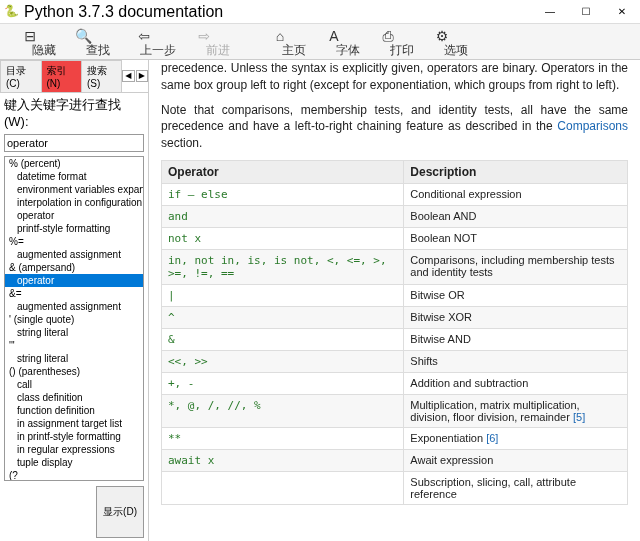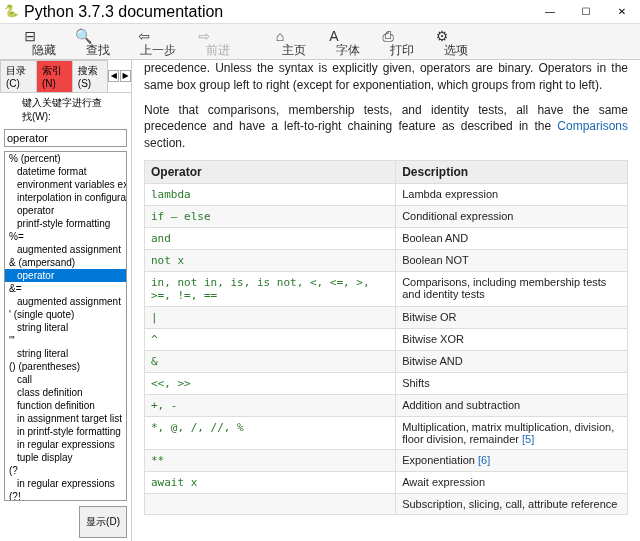--- a/index.html
+++ b/index.html
@@ -8,32 +8,32 @@
 .titlebar .icon { width: 16px; height: 16px; margin: 0 4px; font-size: 12px; }
 .titlebar .title { flex: 1; font-size: 16px; }
 .winbtns { display: flex; }
 .winbtn { width: 36px; height: 24px; display: flex; align-items: center; justify-content: center; font-size: 10px; }
 .toolbar { height: 36px; background: #f5f5f5; display: flex; align-items: center; border-bottom: 1px solid #ccc; padding: 0 4px; gap: 2px; }
 .tbtn { display: flex; flex-direction: column; align-items: center; justify-content: center; min-width: 36px; height: 34px; font-size: 10px; color: #333; gap: 0; }
 .tbtn .ticon { font-size: 14px; height: 16px; line-height: 16px; }
 .tbtn.dis { color: #aaa; }
 .tbtn .tlbl { font-size: 12px; line-height: 12px; padding-left: 28px; }
 .main { flex: 1; display: flex; overflow: hidden; }
-.sidebar { width: 132px; border-right: 1px solid #ccc; display: flex; flex-direction: column; background: #fff; }
+.sidebar { width: 149px; border-right: 1px solid #ccc; display: flex; flex-direction: column; background: #fff; }
 .tabs { display: flex; align-items: center; border-bottom: 1px solid #ccc; font-size: 10px; }
 .tab { padding: 3px 5px; border: 1px solid #ccc; border-bottom: none; background: #f0f0f0; margin-right: -1px; cursor: pointer; }
 .tab.active { background: #ef4444; }
 .navbtn { width: 14px; text-align: center; border: 1px solid #aaa; margin-left: 1px; font-size: 8px; line-height: 10px; }
-.searchlbl { padding: 3px 22px; font-size: 10px; }
+.searchlbl { padding: 3px 4px; font-size: 13px; }
 .searchbox { margin: 2px 4px; border: 1px solid #999; padding: 2px; font-size: 11px; }
 .results { flex: 1; overflow: auto; border: 1px solid #999; margin: 2px 4px; }
 .ritem { padding: 1px 4px; font-size: 10px; white-space: nowrap; overflow: hidden; cursor: pointer; }
 .ritem.ind1 { padding-left: 12px; }
 .ritem.sel { background: #0078d7; color: #fff; }
-.showbtn { margin: 3px 4px; padding: 8px 6px; font-size: 10px; align-self: flex-end; border: 1px solid #999; background: #f0f0f0; }
+.showbtn { margin: 3px 4px; padding: 18px 6px; font-size: 10px; align-self: flex-end; border: 1px solid #999; background: #f0f0f0; }
 .content { flex: 1; overflow: auto; padding: 0 12px 12px 12px; font-size: 12px; color: #222; position: relative; }
 .content p { margin-bottom: 8px; line-height: 1.4; text-align: justify; }
 .content a { color: #1b67b3; text-decoration: none; }
 table { width: 100%; border-collapse: collapse; margin-bottom: 10px; }
 th, td { border: 1px solid #ddd; padding: 4px 6px; text-align: left; vertical-align: top; font-size: 11px; }
 th { background: #eee; font-weight: bold; font-size: 12px; }
 tr:nth-child(even) td { background: #f7f7f7; }
 code { font-family: Consolas, monospace; color: #2a7a2a; font-size: 11px; }
 </style>
 </head>
@@ -134,24 +134,20 @@
     <p><span>Note that comparisons, membership tests, and identity tests, all have the same precedence and have a left-to-right chaining feature as described in the </span><a href="#">Comparisons</a><span> section.</span></p>
     <table>
       <thead>
           <tr>
             <th style="width:52%">Operator</th>
             <th>Description</th>
           </tr>
         </thead>
       <tbody id="tbody">
           <tr>
-            <td><code>lambda</code></td>
-            <td>Lambda expression</td>
-          </tr>
-          <tr>
             <td><code>if – else</code></td>
             <td>Conditional expression</td>
           </tr>
           <tr>
             <td><code>and</code></td>
             <td>Boolean AND</td>
           </tr>
           <tr>
             <td><code>not x</code></td>
             <td>Boolean NOT</td>

